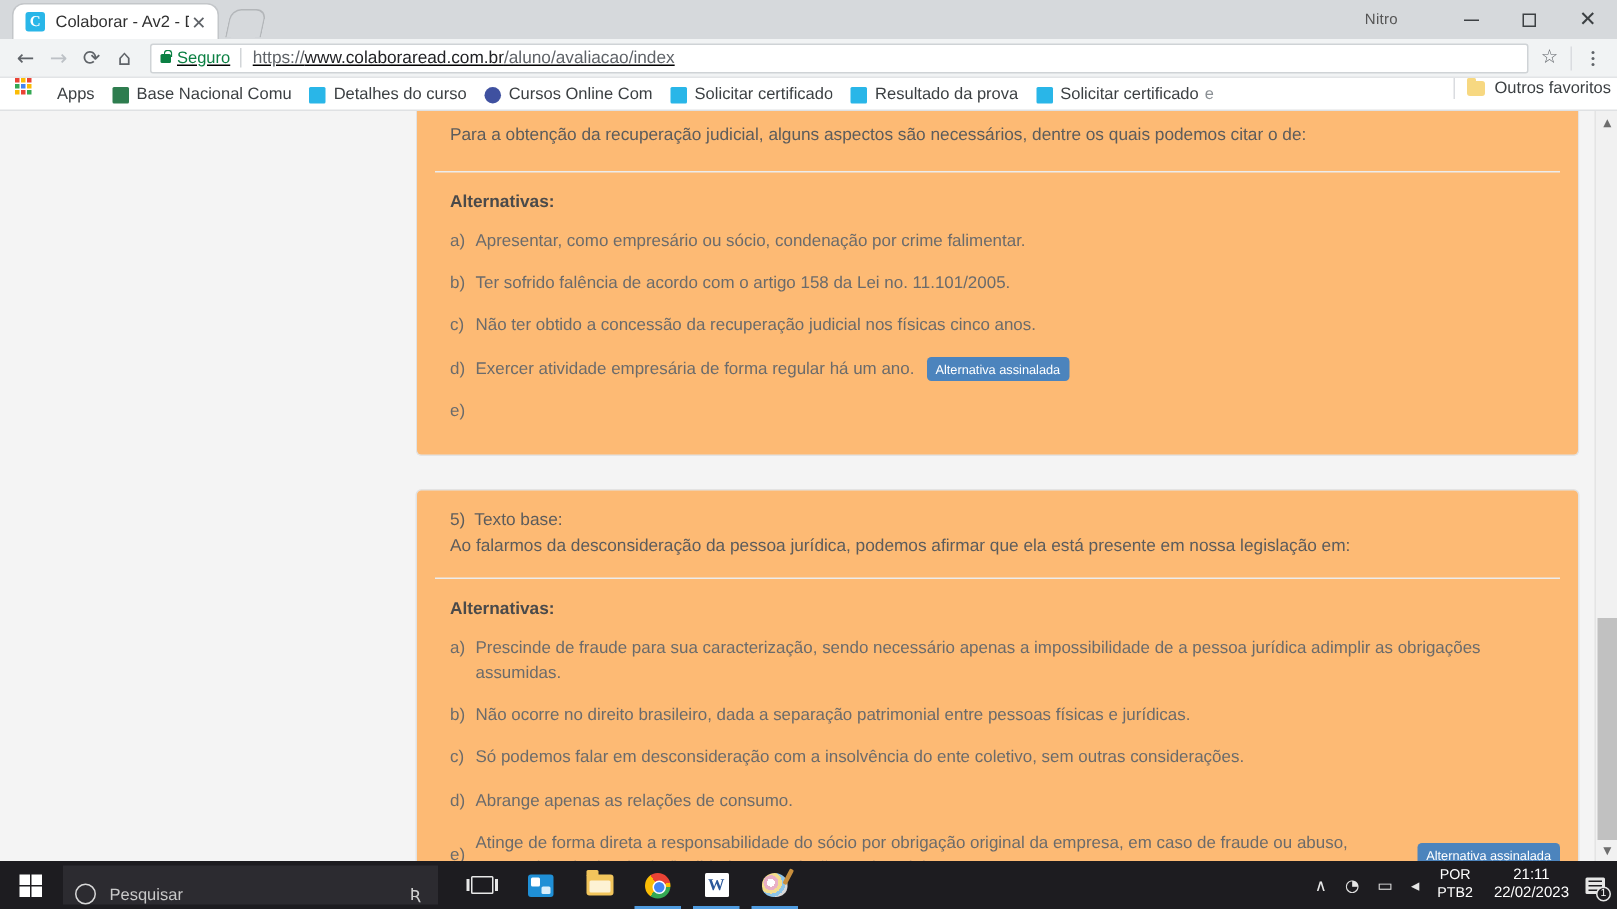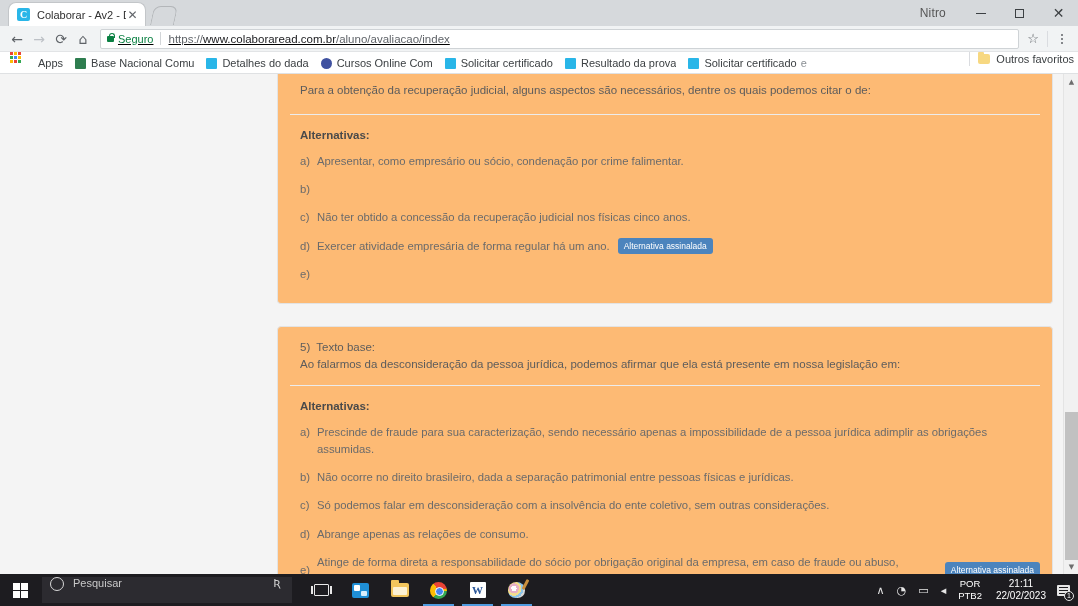--- a/index.html
+++ b/index.html
@@ -50,22 +50,22 @@
     border: 1px solid #b3b6b9;
     border-bottom: none;
     border-top-left-radius: 7px; border-top-right-radius: 7px;
     transform: skewX(-12deg);
   }
   .winctrls {
     position: absolute; right: 0; top: 0; height: 26px;
     display: flex; align-items: center;
   }
   .profile-chip {
-    font-size: 12px; color: #555; padding: 2px 7px;
-    border-radius: 3px; margin-right: 8px; letter-spacing: .2px;
+    font-size: 10px; color: #555; padding: 2px 7px;
+    border-radius: 3px; margin-right: 22px; letter-spacing: .2px;
   }
   .wbtn {
     width: 39px; height: 26px; display: flex;
     align-items: center; justify-content: center;
     font-size: 11px; color: #3c4043;
   }
   .wbtn .glyph-min { display:block; width: 10px; height: 1px; background: #3c4043; }
   .wbtn .glyph-max { display:block; width: 9px; height: 9px; border: 1px solid #3c4043; }
   .wbtn .glyph-close { font-size: 14px; line-height: 1; font-family: "DejaVu Sans", sans-serif; }
 
@@ -207,21 +207,21 @@
   .start {
     width: 40px; height: 32px; display: flex; align-items: center; justify-content: center;
   }
   .winlogo {
     width: 15px; height: 15px;
     display: grid; grid-template-columns: 7px 7px; grid-template-rows: 7px 7px; gap: 1px;
   }
   .winlogo i { background: #ffffff; display:block; }
   .searchbox {
     width: 250px; height: 26px; background: #2c2b30;
-    display: flex; align-items: flex-start; padding: 0 8px;
+    display: flex; align-items: flex-end; padding: 0 8px;
     margin-left: 2px;
   }
   .search-ring {
     width: 14px; height: 14px; border: 1.5px solid #d8d8d8; border-radius: 50%;
     flex: 0 0 auto;
   }
   .search-ph { font-size: 11px; color: #c9c9c9; margin-left: 9px; }
   .mic {
     margin-left: auto; width: 14px; color: #cfcfcf; font-size: 11px;
     text-align: center; font-family: "DejaVu Sans", sans-serif;
@@ -389,21 +389,21 @@
     </div>
     <div class="bm">
       <span class="bm-label">Apps</span>
     </div>
     <div class="bm">
       <span class="bm-ico" style="background:#2e7d4f"></span>
       <span class="bm-label">Base Nacional Comu</span>
     </div>
     <div class="bm">
       <span class="bm-ico" style="background:#29b6e8"></span>
-      <span class="bm-label">Detalhes do dada</span>
+      <span class="bm-label">Detalhes do curso</span>
     </div>
     <div class="bm">
       <span class="bm-ico" style="background:#3f51a0;border-radius:50%"></span>
       <span class="bm-label">Cursos Online Com</span>
     </div>
     <div class="bm">
       <span class="bm-ico" style="background:#29b6e8"></span>
       <span class="bm-label">Solicitar certificado</span>
     </div>
     <div class="bm">
@@ -432,20 +432,23 @@
           <div class="alt-title">Alternativas:</div>
           <div class="alt-list">
             <div class="alt">
               <span class="alt-letter">a)</span>
               <span class="alt-body">
                 <span class="alt-text">Apresentar, como empresário ou sócio, condenação por crime falimentar.</span>
               </span>
             </div>
             <div class="alt">
               <span class="alt-letter">b)</span>
+              <span class="alt-body">
+                <span class="alt-text">Ter sofrido falência de acordo com o artigo 158 da Lei no. 11.101/2005.</span>
+              </span>
             </div>
             <div class="alt">
               <span class="alt-letter">c)</span>
               <span class="alt-body">
                 <span class="alt-text">Não ter obtido a concessão da recuperação judicial nos físicas cinco anos.</span>
               </span>
             </div>
             <div class="alt">
               <span class="alt-letter">d)</span>
               <span class="alt-body">

